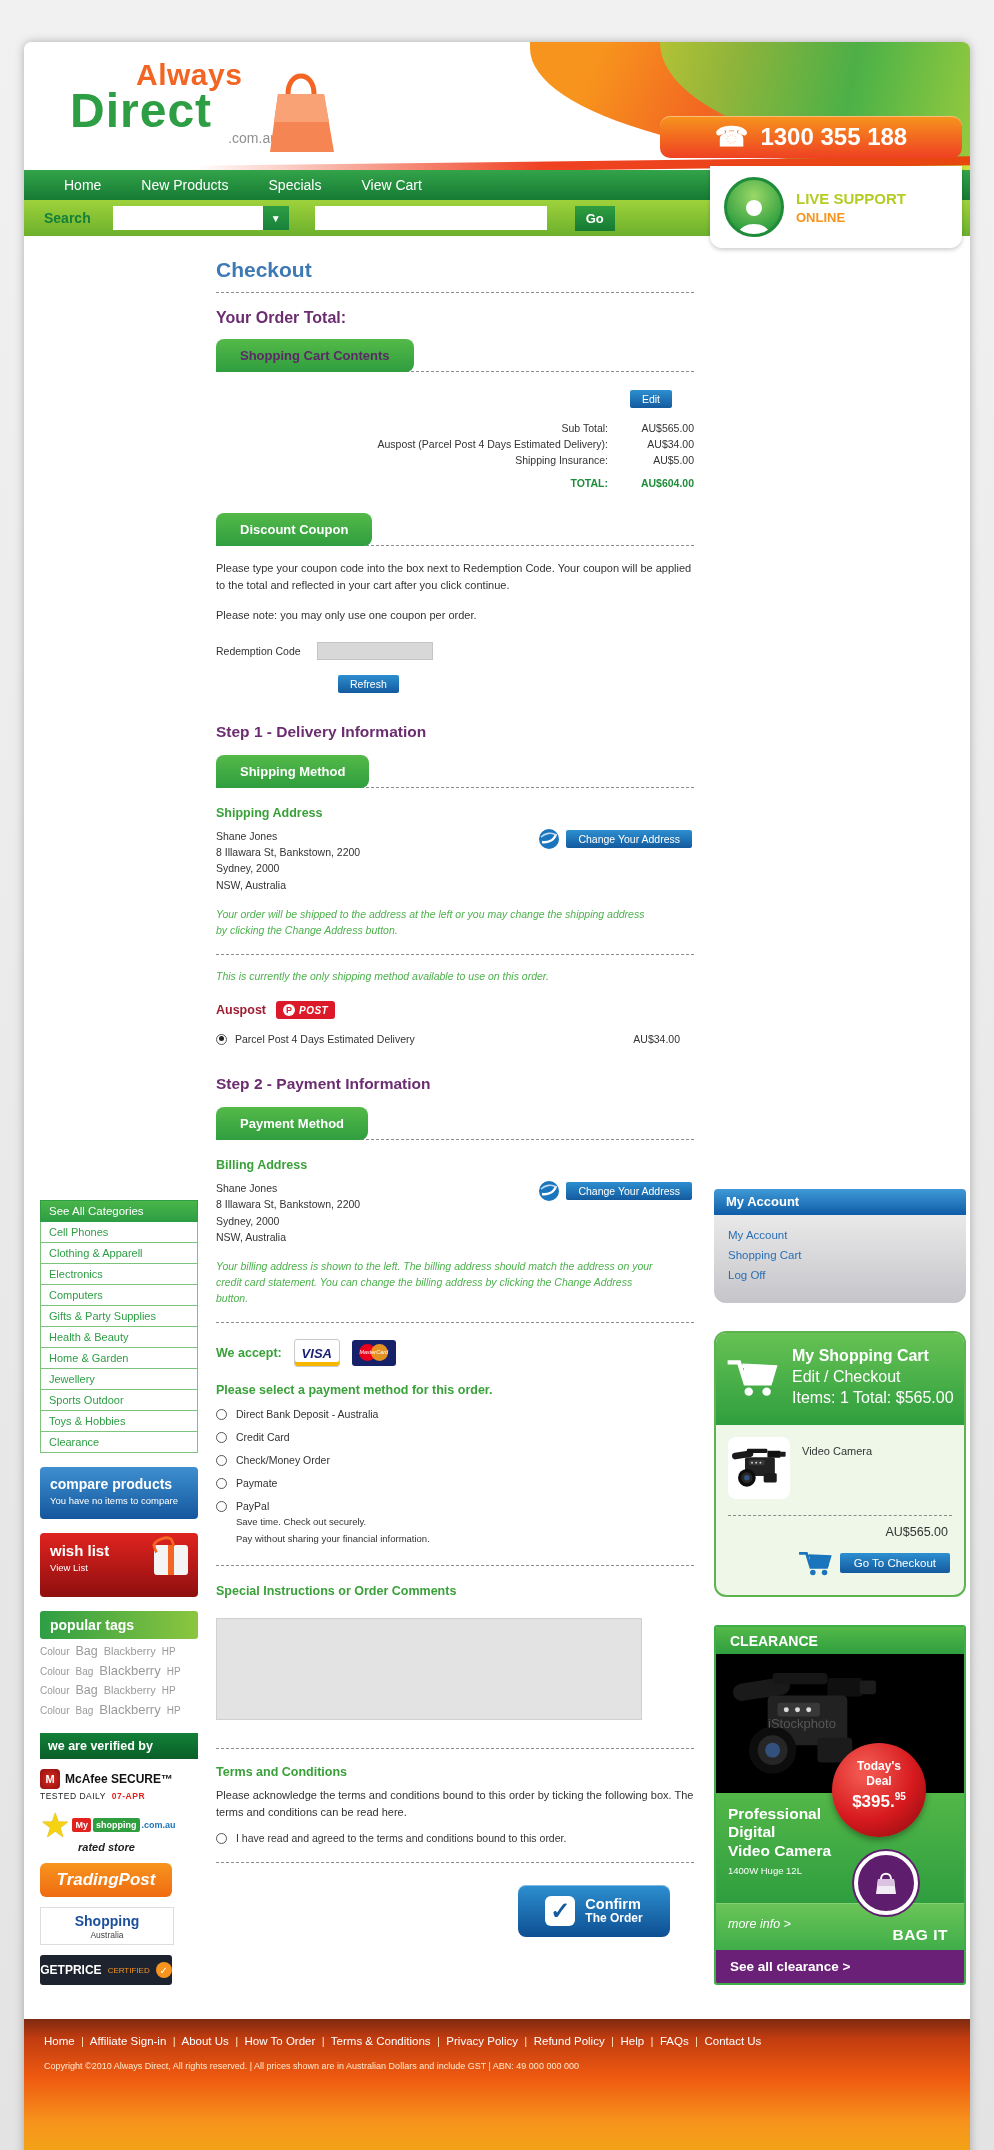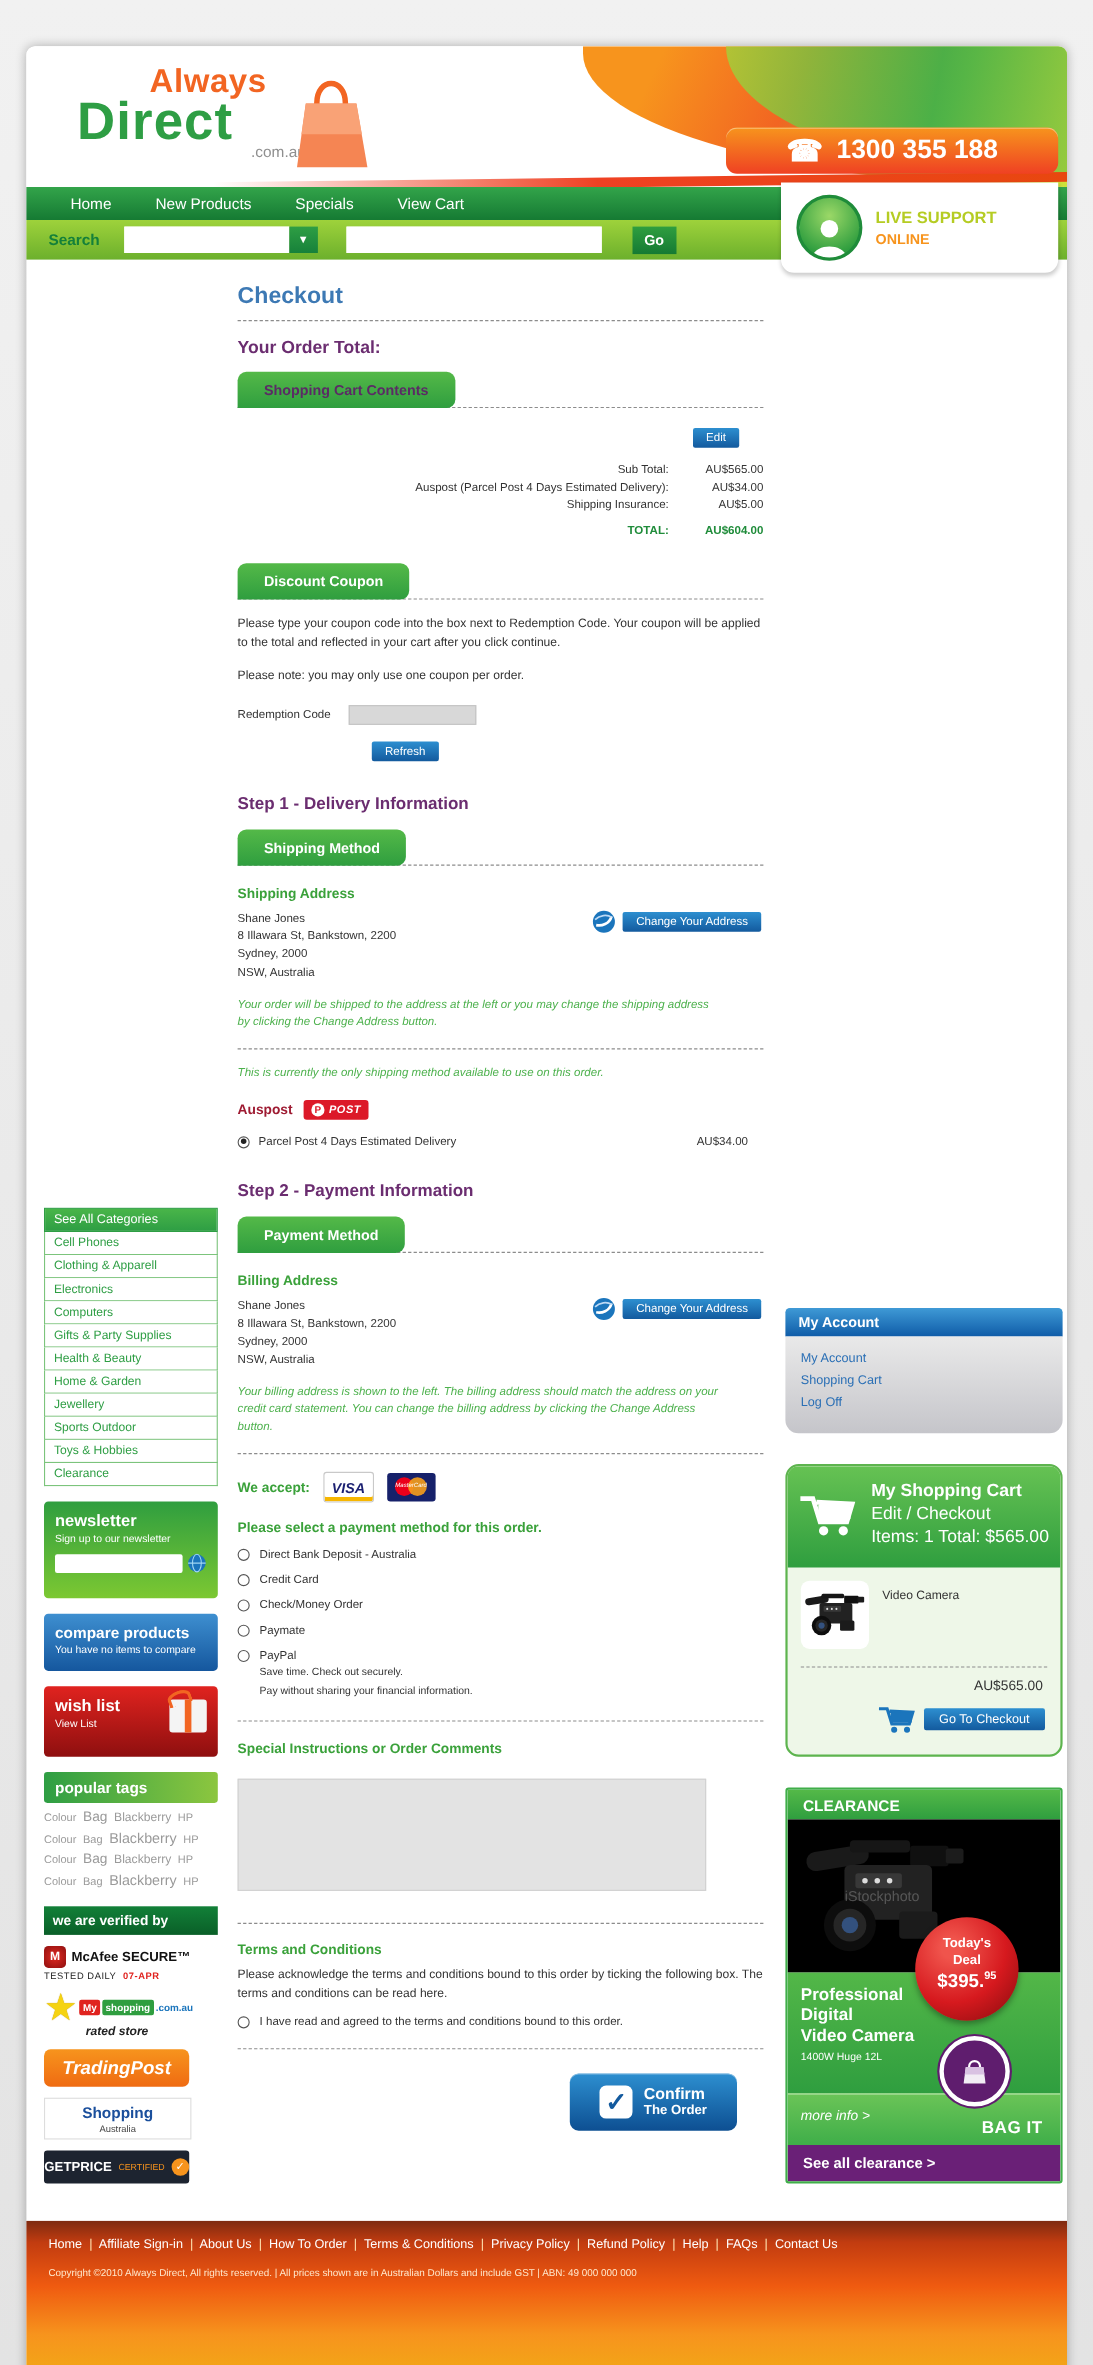--- a/index.html
+++ b/index.html
@@ -331,32 +331,20 @@
         <div class="cat-item">Electronics</div>
         <div class="cat-item">Computers</div>
         <div class="cat-item">Gifts &amp; Party Supplies</div>
         <div class="cat-item">Health &amp; Beauty</div>
         <div class="cat-item">Home &amp; Garden</div>
         <div class="cat-item">Jewellery</div>
         <div class="cat-item">Sports Outdoor</div>
         <div class="cat-item">Toys &amp; Hobbies</div>
         <div class="cat-item">Clearance</div>
 
-        <div class="side-box nl-box">
-          <div class="side-title">newsletter</div>
-          <div class="side-sub">Sign up to our newsletter</div>
-          <div class="nl-input-row">
-            <input class="nl-input" style="">
-            <svg width="18" height="18" viewBox="0 0 18 18">
-              <circle cx="9" cy="9" r="8" fill="#1b75bc"></circle>
-                <ellipse cx="9" cy="9" rx="4" ry="8" fill="none" stroke="#9fd6f2" stroke-width="1"></ellipse>
-                <line x1="1" y1="9" x2="17" y2="9" stroke="#9fd6f2" stroke-width="1"></line>
-              </svg>
-          </div>
-        </div>
 
         <div class="side-box cmp-box">
           <div class="side-title" style="font-size:14px">compare products</div>
           <div class="side-sub">You have no items to compare</div>
         </div>
 
         <div class="side-box wish-box">
           <div class="side-title">wish list</div>
           <div class="side-sub">View List</div>
           <div class="gift"></div>

